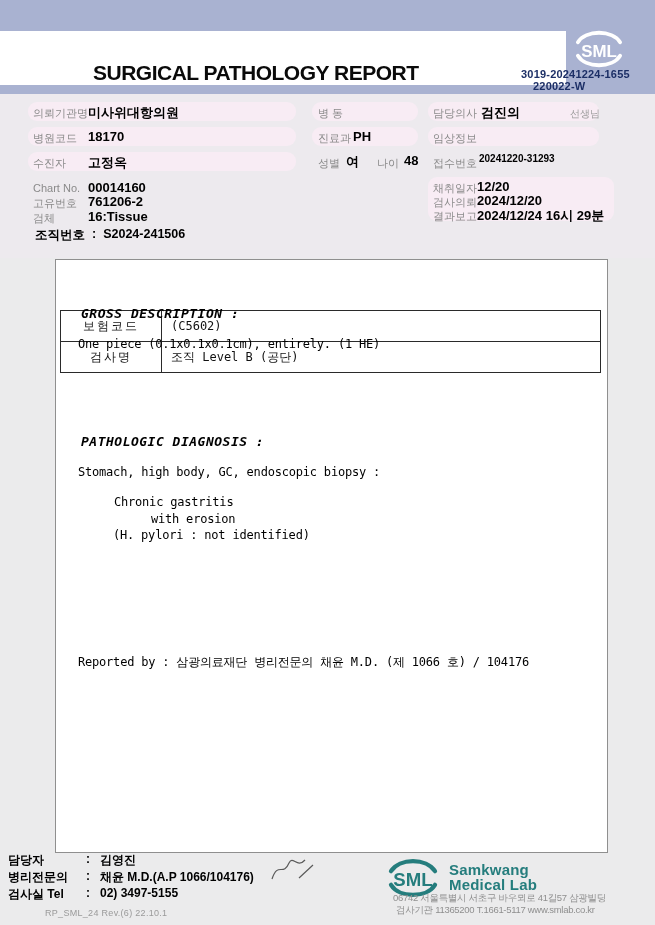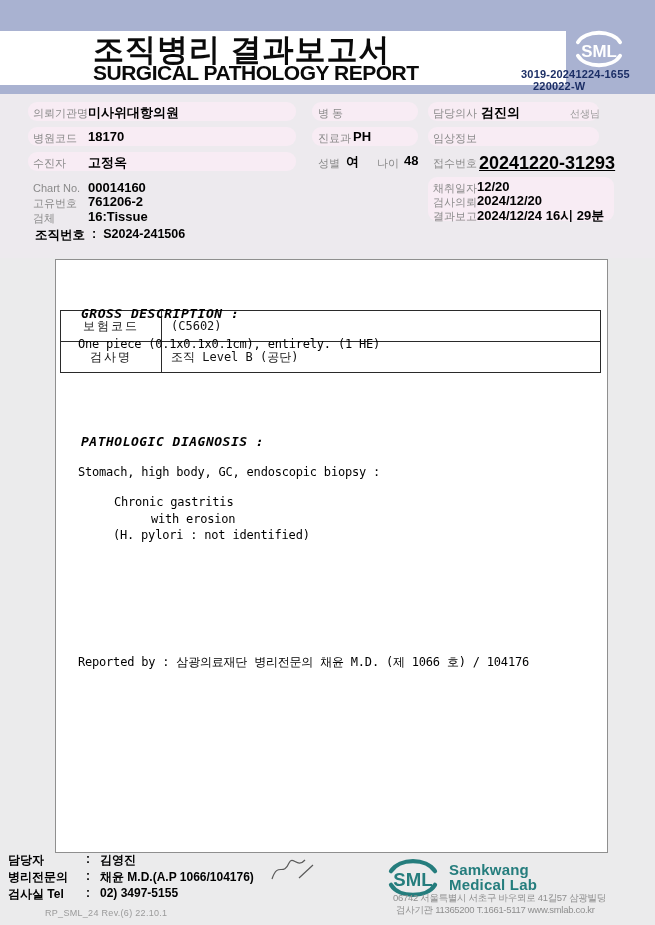--- a/index.html
+++ b/index.html
@@ -40,21 +40,20 @@
   .brand{font-size:15px;font-weight:600;color:var(--teal,#257d7d);letter-spacing:0.2px;}
   .addr{font-size:9.5px;color:#8f8f8f;letter-spacing:-0.3px;}
 </style>
 </head>
 <body>
 
 <div class="page">
 
   <div class="abs band"></div>
   <div class="abs headerbox"></div>
-  <div class="abs title-ko nowrap">조직병리 결과보고서</div>
   <div class="abs title-en nowrap">SURGICAL PATHOLOGY REPORT</div>
   <svg class="abs" style="left:572px;top:26px;" width="54" height="46" viewBox="0 0 64 52">
     <path d="M7,18 C16,3 48,3 57,18" fill="none" stroke="#ffffff" stroke-width="4.5" stroke-linecap="round"></path>
     <text x="32" y="35" text-anchor="middle" font-size="20" font-weight="bold" fill="#ffffff" font-family="Liberation Sans, DejaVu Sans, sans-serif">SML</text>
     <path d="M57,34 C48,49 16,49 7,34" fill="none" stroke="#ffffff" stroke-width="4.5" stroke-linecap="round"></path>
   </svg>
   <div class="abs code nowrap" style="top:68px;">3019-20241224-1655</div>
   <div class="abs code nowrap" style="top:80px;margin-left:12px;">220022-W</div>
 
   <div class="abs formbg"></div>
@@ -83,21 +82,21 @@
   <div class="abs lbl" style="left:433px;top:131px;">임상정보</div>
   <div class="abs val" style="left:481px;top:129px;"></div>
 
   <div class="abs lbl" style="left:33px;top:156px;">수진자</div>
   <div class="abs val" style="left:88px;top:154px;">고정옥</div>
   <div class="abs lbl" style="left:318px;top:156px;">성별</div>
   <div class="abs val" style="left:346px;top:153px;">여</div>
   <div class="abs lbl" style="left:377px;top:156px;">나이</div>
   <div class="abs val" style="left:404px;top:153px;">48</div>
   <div class="abs lbl" style="left:433px;top:156px;">접수번호</div>
-  <div class="abs val" style="left:479px;top:153px;font-size:18px;text-decoration:underline;">20241220-31293</div>
+  <div class="abs val" style="left:479px;top:153px;font-size:10px;">20241220-31293</div>
 
   <div class="abs lbl" style="left:33px;top:182px;">Chart No.</div>
   <div class="abs val" style="left:88px;top:180px;">00014160</div>
   <div class="abs lbl" style="left:33px;top:196px;">고유번호</div>
   <div class="abs val" style="left:88px;top:194px;">761206-2</div>
   <div class="abs lbl" style="left:33px;top:211px;">검체</div>
   <div class="abs val" style="left:88px;top:209px;">16:Tissue</div>
 
   <div class="abs lbl" style="left:433px;top:181px;">채취일자</div>
   <div class="abs val" style="left:477px;top:179px;">12/20</div>

